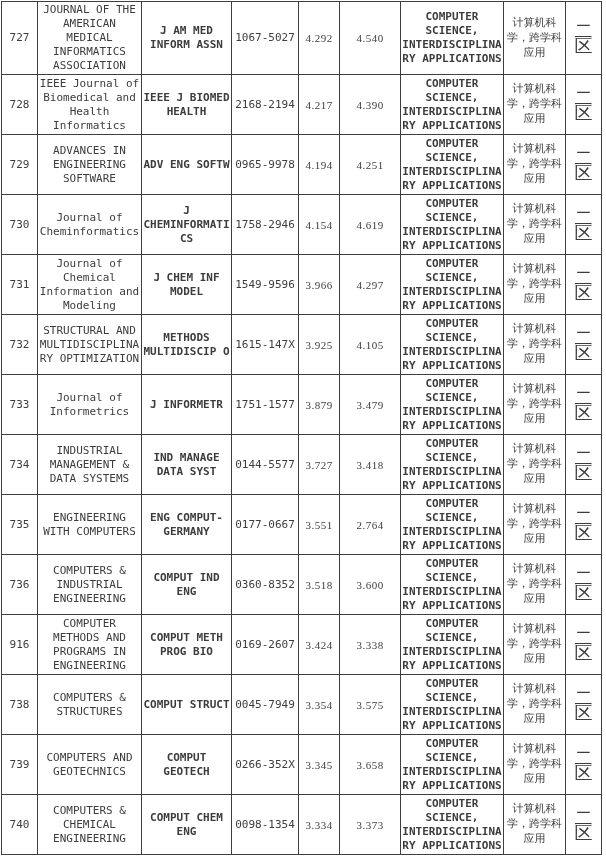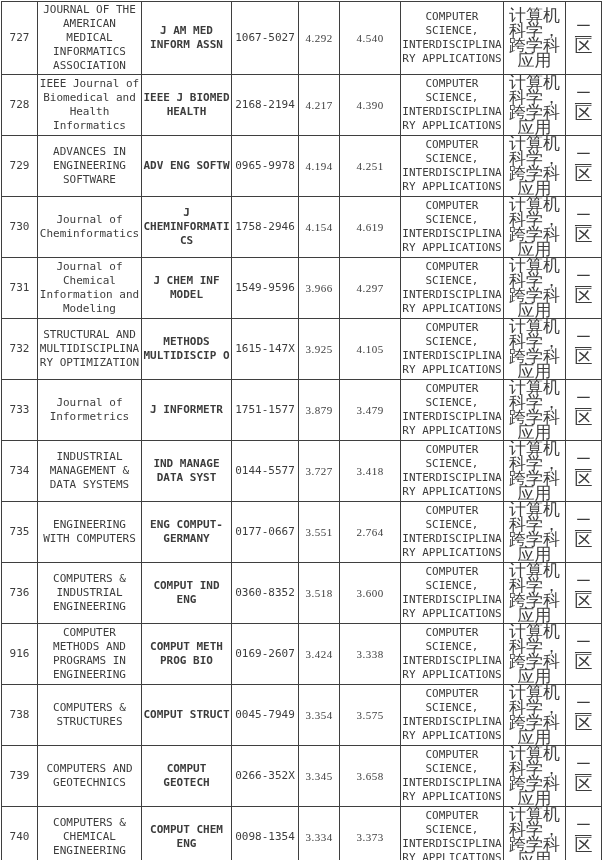--- a/index.html
+++ b/index.html
@@ -23,26 +23,27 @@
     text-align: center;
     vertical-align: middle;
     padding: 0;
     font-size: 11px;
     line-height: 14px;
     overflow: hidden;
   }
   tr { height: 60px; }
   tr:first-child { height: 73px; }
   td.c-name { overflow-wrap: break-word; margin-top: 32px; }
-  td.c-cat  { overflow-wrap: break-word; }
+  td.c-cat  { overflow-wrap: break-word; font-weight: bold; }
   td.c-abbr { overflow-wrap: break-word; font-weight: bold; }
   td.c-catcn {
-    font-size: 17px;
+    font-size: 11px;
     line-height: 15px;
     word-break: break-all;
+    font-family: Liberation Mono, monospace;
   }
   td.c-tier {
     font-size: 18px;
     line-height: 15px;
   }
   td.c-num { letter-spacing: 0.5px; font-family: Liberation Serif, serif; }
 </style>
 </head>
 <body>
 

